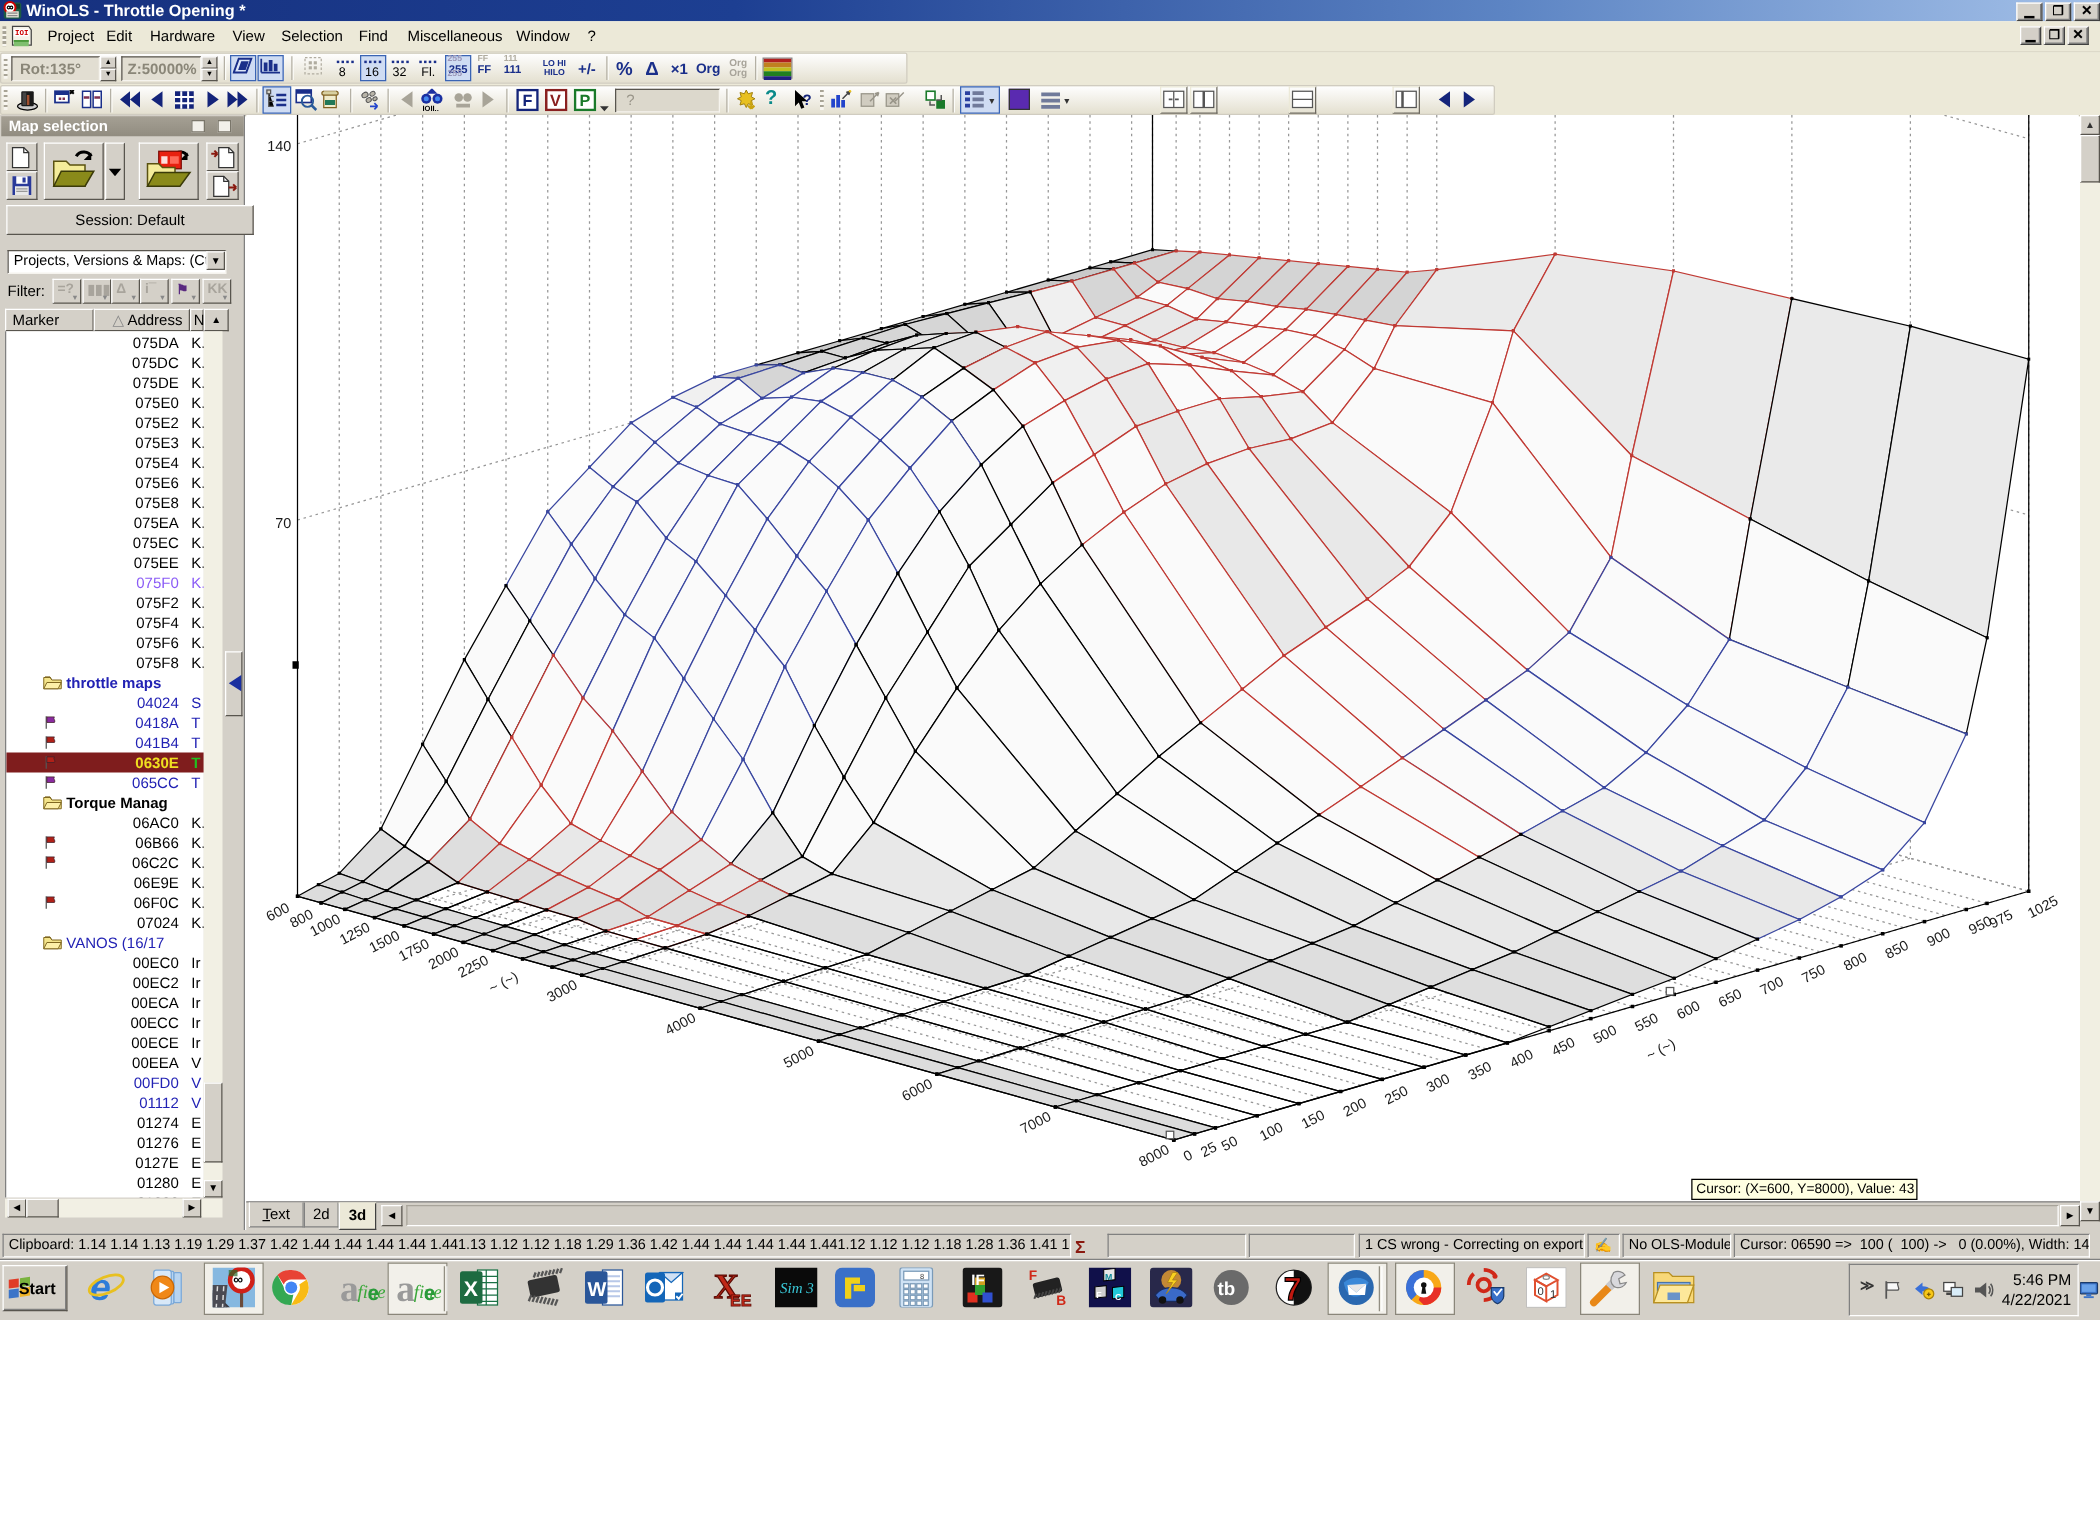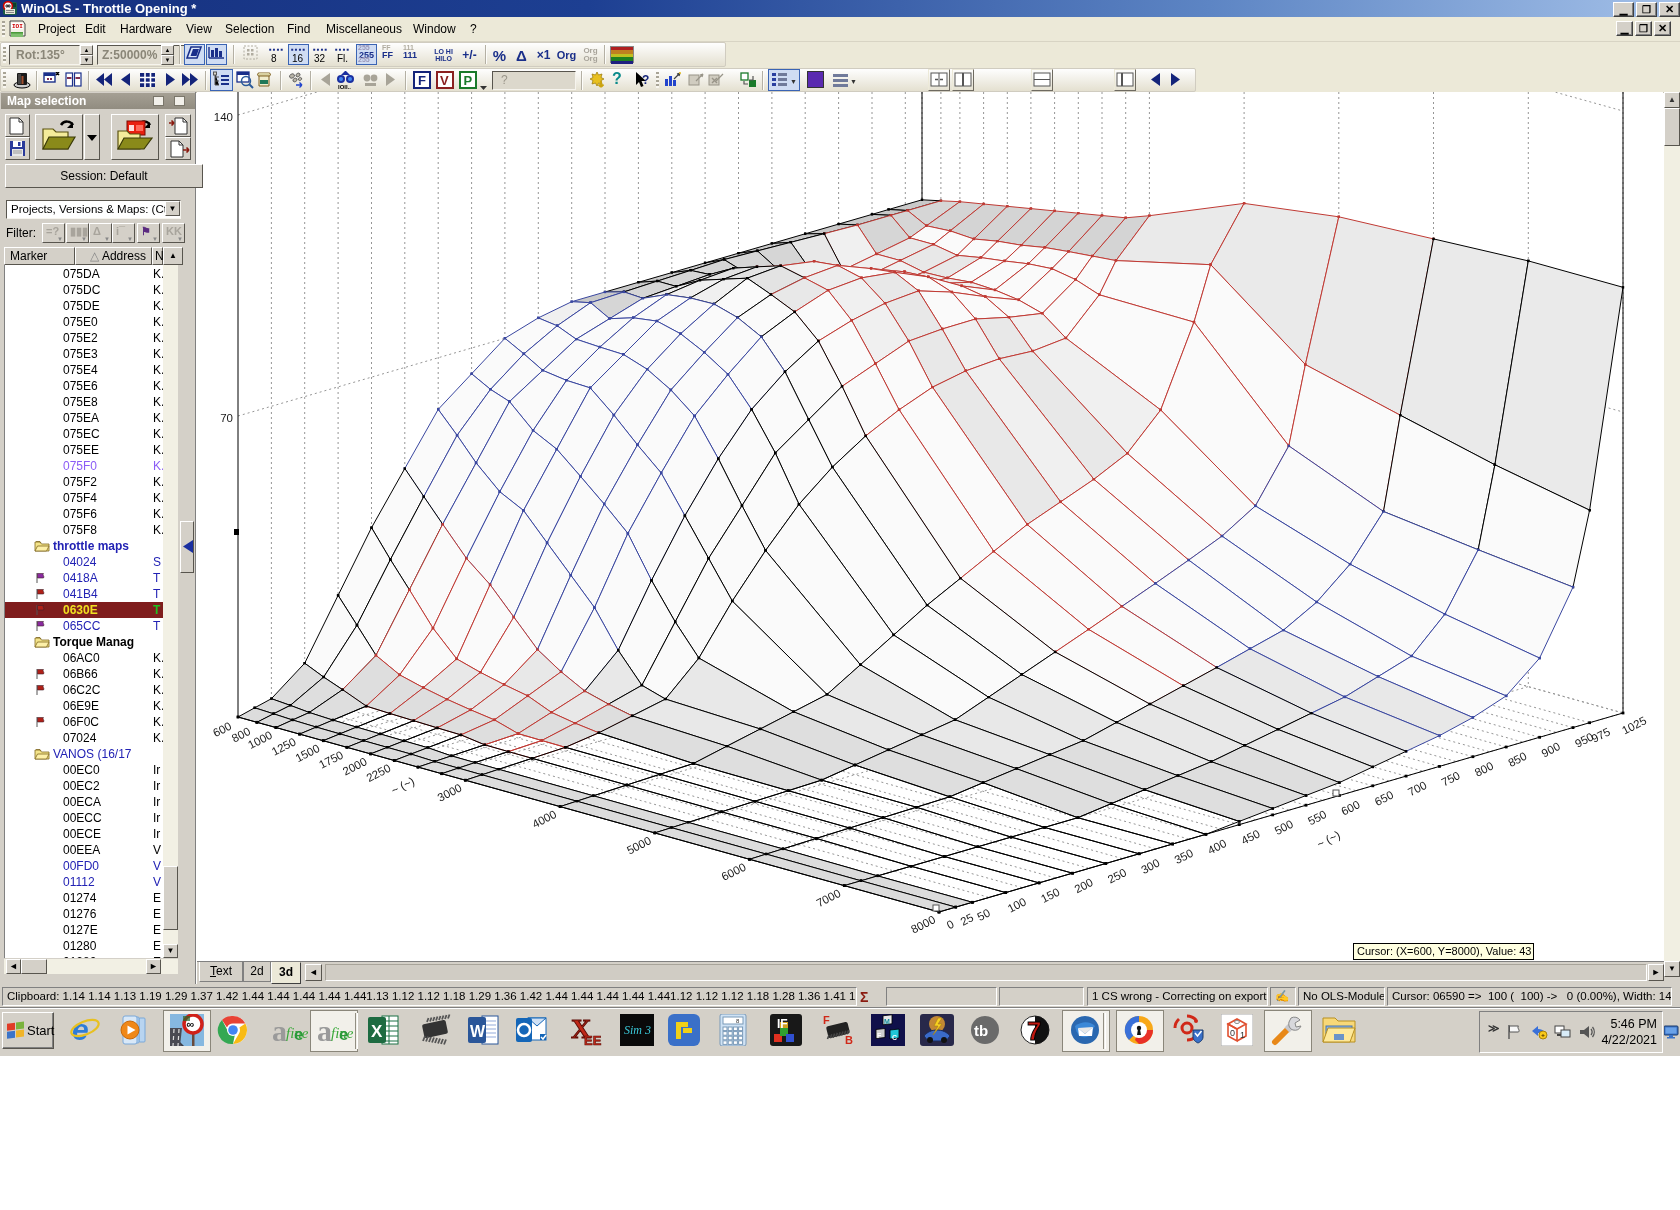--- a/index.html
+++ b/index.html
@@ -21,21 +21,21 @@
 #panel{left:0;top:92px;width:196px;height:893px;background:#d4d0c8;border-right:1px solid #808080;font-size:12px}
 #chart{position:absolute;left:197px;top:92px;width:1466px;height:869px;background:#fff;overflow:hidden}
 #rsb{left:1664px;top:92px;width:16px;height:869px;background:#f1efe2}
 #tabbar{left:197px;top:961px;width:1483px;height:23px;background:#d4d0c8;font-size:12px}
 #statusbar{left:0;top:984px;width:1680px;height:24px;background:#d4d0c8;font-size:11.5px}
 #taskbar{left:0;top:1008px;width:1680px;height:48px;background:#d4d0c8;border-top:1px solid #fff;box-shadow:0 -1px 0 #808080}
 .wb{position:absolute;width:21px;height:15px;border:1px solid;border-color:#fff #404040 #404040 #fff;background:#d4d0c8;box-shadow:inset -1px -1px 0 #808080;color:#000;font-size:10px;text-align:center;line-height:13px;font-weight:bold}
 .ql{position:absolute;top:5px;width:34px;height:34px}
 .trayicon{position:absolute;top:12px}
 .lr{position:absolute;left:0;width:159px;height:16px;line-height:16px}
-.addr{position:absolute;left:58px;width:80px;text-align:left}
+.addr{position:absolute;left:58px;width:80px;text-align:right}
 .typ{position:absolute;left:148px}
 .flag{position:absolute;left:30px;top:2px;width:12px;height:12px}
 .fold{position:absolute;left:29px;top:1px;width:16px;height:13px}
 </style></head><body>
 
 <div class="abs" id="titlebar">
   <svg class="abs" style="left:2px;top:0" width="16" height="16" viewBox="0 0 16 16">
       <rect x="1" y="2" width="14" height="13" rx="2" fill="#1c5c44"></rect>
       <rect x="2" y="3" width="12" height="4" fill="#0e3d2c"></rect>
       <circle cx="6" cy="6" r="4.4" fill="#fff" stroke="#c00" stroke-width="1.6"></circle>
@@ -74,21 +74,21 @@
 </div>
 
 <div class="abs" id="tb2">
   <div class="band" style="left:0;width:726px"></div>
   <div class="grip" style="left:3px"></div>
   <div class="abs sk2" style="left:9px;top:3px;width:71px;height:20px;background:#e2ded2;color:#8a8678;font-size:12px;font-weight:bold;padding:2px 0 0 6px">Rot:135°</div>
   <div class="abs" style="left:80px;top:3px;width:13px;height:20px">
     <div class="rb" style="height:10px;font-size:6px;text-align:center;line-height:8px">▲</div>
     <div class="rb" style="height:10px;font-size:6px;text-align:center;line-height:8px">▼</div>
     </div>
-  <div class="abs sk2" style="left:97px;top:3px;width:88px;height:20px;background:#e2ded2;color:#8a8678;font-size:12px;font-weight:bold;padding:2px 0 0 4px">Z:50000%</div>
+  <div class="abs sk2" style="left:97px;top:3px;width:64px;height:20px;background:#e2ded2;color:#8a8678;font-size:12px;font-weight:bold;padding:2px 0 0 4px">Z:50000%</div>
   <div class="abs" style="left:161px;top:3px;width:13px;height:20px">
     <div class="rb" style="height:10px;font-size:6px;text-align:center;line-height:8px">▲</div>
     <div class="rb" style="height:10px;font-size:6px;text-align:center;line-height:8px">▼</div>
     </div>
   <div class="sep" style="left:179px"></div>
   <div class="tbtn chk" style="left:184px;width:21px"><svg width="17" height="15" viewBox="0 0 17 15">
         <path d="M5 2h10l-4 11h-10z" fill="#dce6f8" stroke="#1a2f8a" stroke-width="1.6"></path>
         <path d="M7 4h6l-2.5 7h-6z" fill="#1a2f8a"></path>
       </svg></div>
   <div class="tbtn chk" style="left:206px;width:21px"><svg width="17" height="15" viewBox="0 0 17 15">
@@ -2501,21 +2501,21 @@
 <div class="abs" id="taskbar">
   <div class="abs rb" style="left:2px;top:3px;width:52px;height:37px;box-shadow:inset -1px -1px 0 #808080">
     <svg class="abs" style="left:3px;top:7px" width="20" height="20" viewBox="0 0 20 20">
         <g transform="skewY(-8)">
           <rect x="1" y="4" width="8" height="7" fill="#e03c28"></rect>
           <rect x="10" y="4" width="8" height="7" fill="#7ab33e"></rect>
           <rect x="1" y="12" width="8" height="7" fill="#3c74c8"></rect>
           <rect x="10" y="12" width="8" height="7" fill="#f0b428"></rect>
         </g>
       </svg>
-    <span class="abs" style="left:24px;top:10px;font-weight:normal;font-size:13px">Start</span>
+    <span class="abs" style="left:12px;top:10px;font-weight:bold;font-size:13px">Start</span>
   </div>
   <div class="ql" style="left:69px"><svg width="32" height="32" viewBox="0 0 32 32">
         <text x="3" y="26" font-size="30" font-style="italic" font-weight="bold" fill="#2e7cd8" font-family="Liberation Sans">e</text>
         <ellipse cx="16" cy="14" rx="14.5" ry="6.5" fill="none" stroke="#e8c020" stroke-width="2.2" transform="rotate(-22 16 14)"></ellipse>
       </svg></div>
 <div class="ql" style="left:119px"><svg width="32" height="32" viewBox="0 0 32 32">
         <g stroke="#7aa8d8" fill="#b8d4f0">
           <rect x="20" y="4" width="6" height="24" rx="1"></rect>
           <rect x="14" y="3" width="6" height="26" rx="1"></rect>
         </g>

